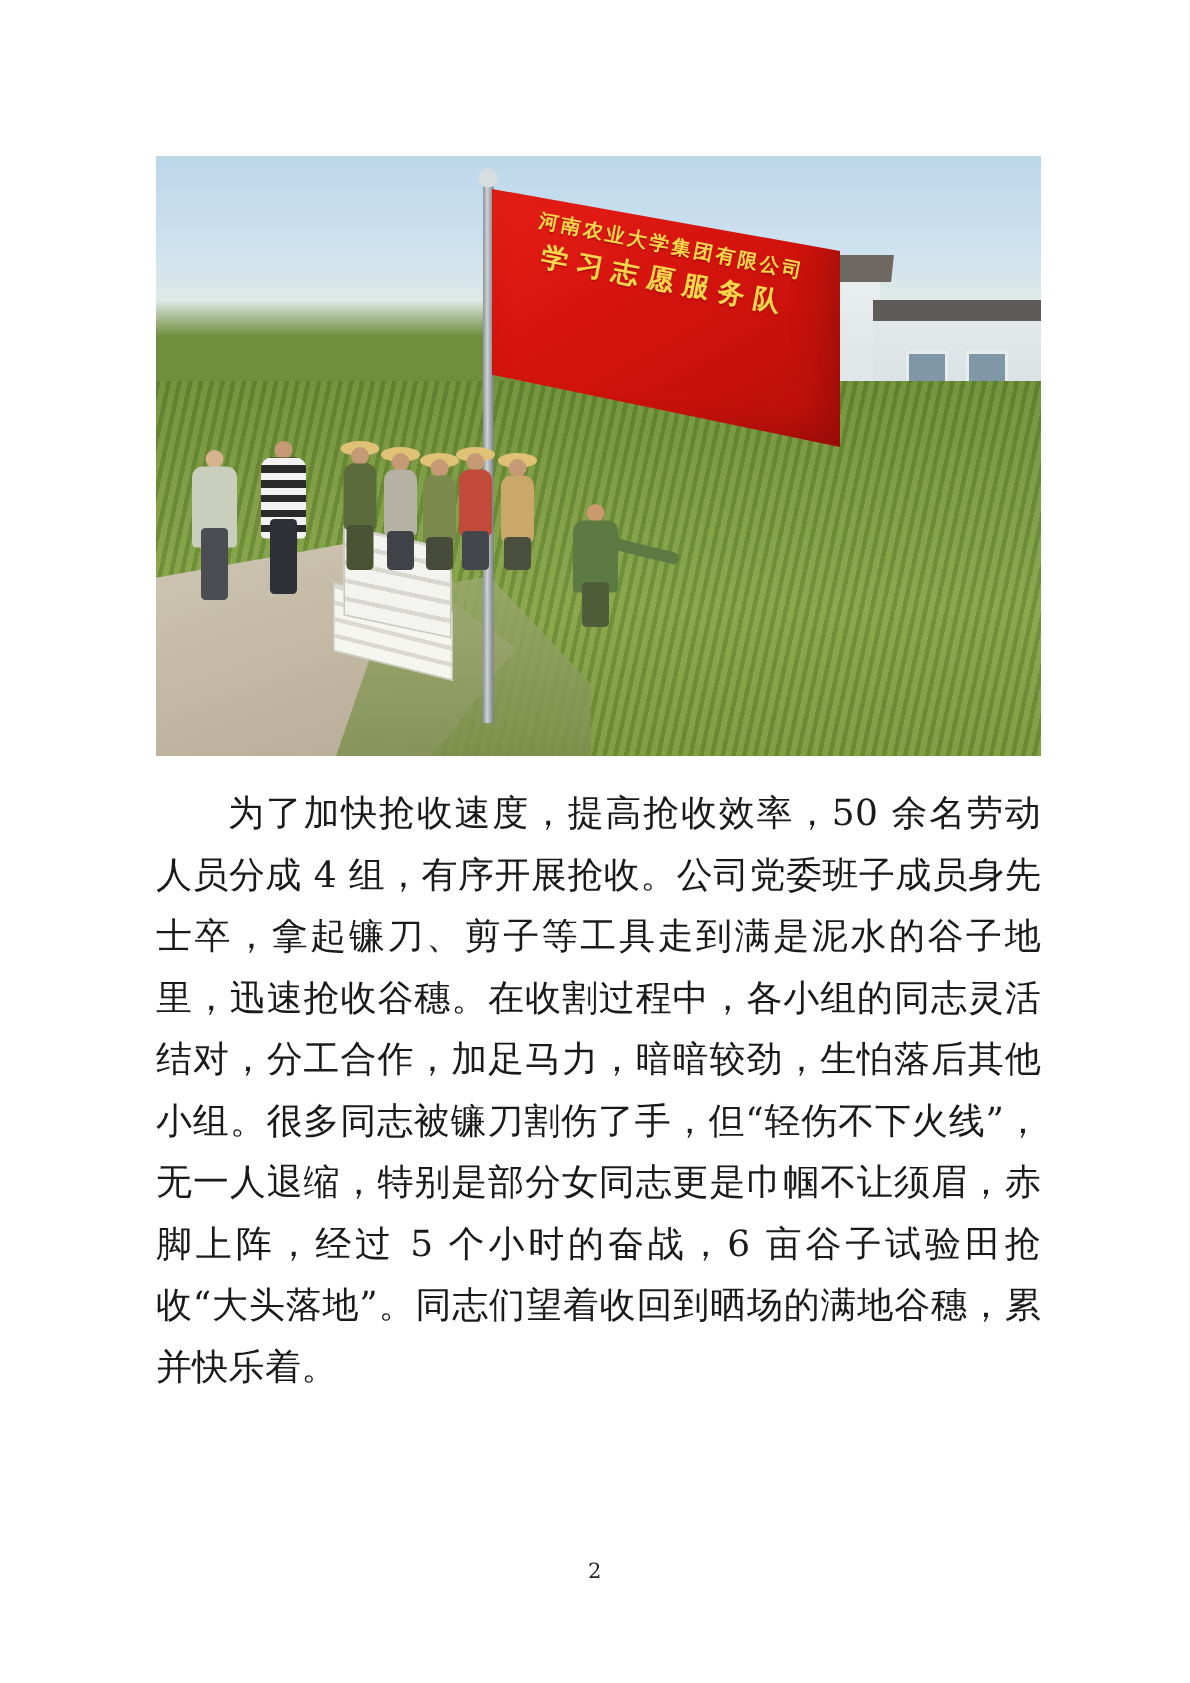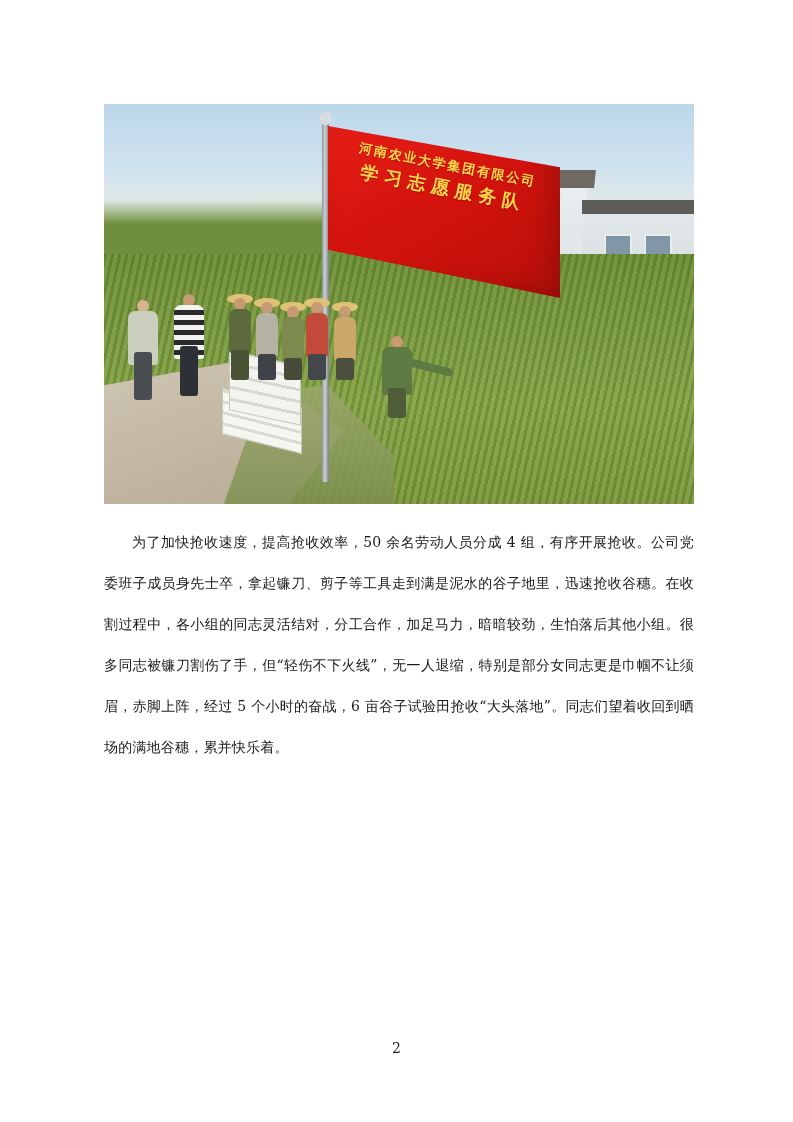--- a/index.html
+++ b/index.html
@@ -268,21 +268,21 @@
     background: #5d7a43;
     height: 8px;
     border-radius: 4px;
     transform-origin: left center;
   }
   .p8 .arm { left: 28px; top: 22px; width: 46px; transform: rotate(14deg); }
 
   
   .body-text {
     margin-top: 18px;
-    font-size: 14px;
+    font-size: 24px;
     line-height: 41px;
     color: #1a1a1a;
     text-align: justify;
     text-justify: inter-ideograph;
     text-indent: 2em;
     letter-spacing: 0.2px;
   }
 
   .page-number {
     position: absolute;

